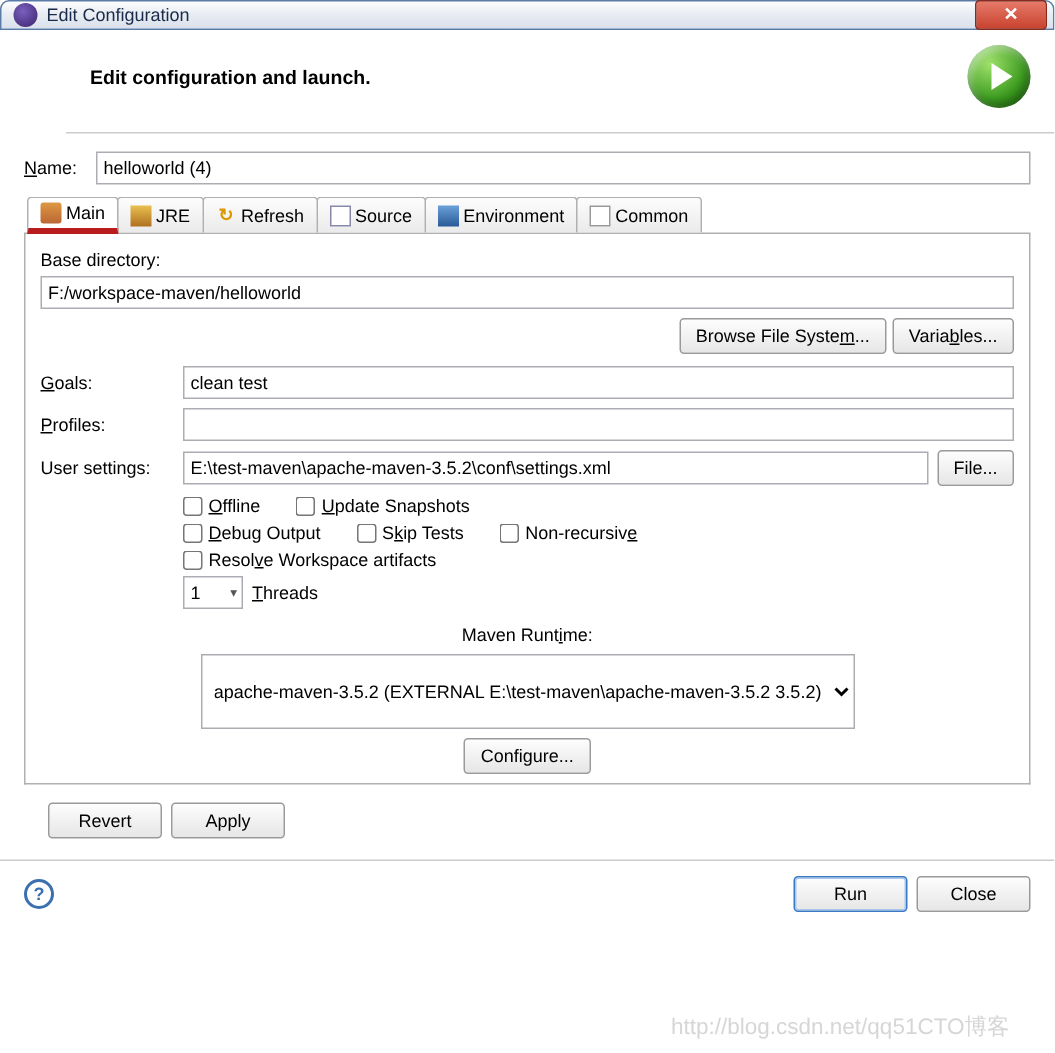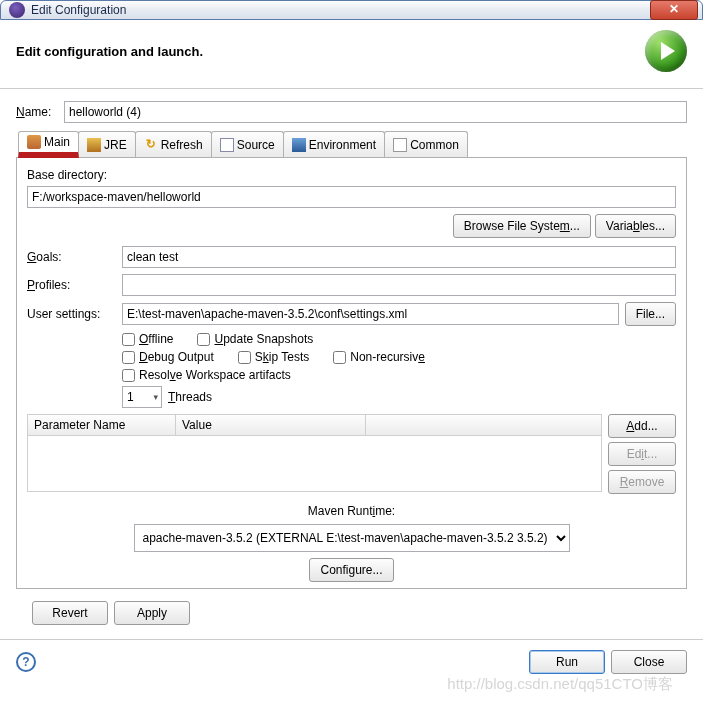--- a/index.html
+++ b/index.html
@@ -1,33 +1,33 @@
 <!DOCTYPE html>
 <html><head>
 <meta charset="utf-8">
 <style>
 * { box-sizing: border-box; font-family: "Segoe UI", Tahoma, sans-serif; font-size: 12px; }
 body { margin: 0; background: #fff; width: 703px; height: 702px; overflow: hidden; }
 .titlebar { height: 20px; background: linear-gradient(#fdfdfe,#e9edf3 45%,#dae1ec); border: 1px solid #5a7ba8; border-radius: 6px 6px 0 0; display: flex; align-items: center; padding: 0 4px 0 8px; }
 .eclipse-icon { width: 16px; height: 16px; border-radius: 50%; background: radial-gradient(circle at 40% 35%, #7a5fbf, #3b2268); margin-right: 6px; }
 .title { color: #1a2a4a; flex: 1; }
 .close-btn { width: 48px; height: 20px; background: linear-gradient(#e67a6a,#c8432e); border: 1px solid #8a2a1a; border-radius: 3px; color: #fff; text-align: center; line-height: 16px; font-weight: bold; }
-.header { padding: 10px 16px 16px; border-bottom: 1px solid #ccc; display: flex; align-items: center; }
+.header { padding: 10px 16px 16px; border-bottom: 1px solid #ccc; display: flex; align-items: center; margin-left: 44px; }
 .header-title { font-weight: bold; font-size: 13px; flex: 1; }
 .run-icon { width: 42px; height: 42px; border-radius: 50%; background: radial-gradient(circle at 35% 30%, #9fe06a, #3a9a1e 60%, #1f6b0e); display: flex; align-items: center; justify-content: center; box-shadow: inset -2px -3px 6px rgba(0,0,0,.3), inset 2px 3px 6px rgba(255,255,255,.5); }
 .run-icon::after { content: ""; border-left: 14px solid #fff; border-top: 9px solid transparent; border-bottom: 9px solid transparent; margin-left: 4px; }
 .content { padding: 12px 16px 8px; }
 .row { display: flex; align-items: center; margin-bottom: 6px; }
 .lbl { width: 95px; }
 .lbl u { text-decoration: underline; }
 input[type=text] { border: 1px solid #abadb3; padding: 3px 4px; height: 22px; }
 .name-input { flex: 1; }
 .tabs { display: flex; border-bottom: 1px solid #b0b0b0; margin-top: 8px; padding-left: 2px; }
 .tab { border: 1px solid #b0b0b0; border-bottom: none; background: linear-gradient(#fdfdfd,#eaeaea); padding: 3px 8px; margin-right: -1px; border-radius: 3px 3px 0 0; display: flex; align-items: center; gap: 3px; cursor: pointer; position: relative; }
-.tab.active { background: #fff; border-bottom: 6px solid #b91c1c; margin-bottom: -1px; z-index: 2; }
+.tab.active { background: #fff; border-bottom: 4px solid #b91c1c; margin-bottom: -1px; z-index: 2; }
 .tab-icon { width: 14px; height: 14px; display: inline-block; }
 .panel { border: 1px solid #b0b0b0; border-top: none; padding: 8px 10px 6px; }
 .group-lbl { margin: 2px 0 4px; }
 .dir-input { width: 100%; margin-bottom: 6px; }
 .btn-row { display: flex; justify-content: flex-end; gap: 4px; margin-bottom: 8px; }
 button { background: linear-gradient(#fdfdfd,#e6e6e6); border: 1px solid #9a9a9a; border-radius: 3px; padding: 3px 10px; height: 24px; cursor: pointer; }
 button:disabled { color: #999; }
 button.primary { border: 1px solid #3a79c4; box-shadow: 0 0 0 1px #a6c8ee inset; }
 .flex-input { flex: 1; }
 .check-row { display: flex; gap: 24px; margin: 4px 0 4px 95px; }
@@ -36,21 +36,21 @@
 .spin-row { margin-left: 95px; display: flex; align-items: center; gap: 6px; margin-bottom: 6px; }
 .spinner { width: 40px; height: 22px; border: 1px solid #abadb3; display: flex; align-items: center; padding-left: 4px; position: relative; }
 .spinner::after { content: "▾"; position: absolute; right: 3px; font-size: 9px; color: #555; }
 .table-wrap { display: flex; gap: 6px; margin-top: 4px; }
 .table { flex: 1; border: 1px solid #cfcfcf; height: 78px; }
 .thead { display: flex; background: linear-gradient(#fdfdfd,#ececec); border-bottom: 1px solid #cfcfcf; }
 .th { padding: 3px 6px; border-right: 1px solid #cfcfcf; }
 .th1 { width: 148px; } .th2 { width: 190px; } .th3 { flex: 1; border-right: none; }
 .tbtns { display: flex; flex-direction: column; gap: 4px; width: 68px; }
 .runtime-row { display: flex; align-items: center; gap: 6px; margin-top: 10px; flex-direction: column; }
-select { flex: 1; height: 32px; border: 1px solid #abadb3; background: #fff; padding: 5px 4px; }
+select { flex: 1; height: 32px; border: 1px solid #abadb3; background: #fff; padding: 16px 4px; }
 .footer-btns { display: flex; justify-content: flex-start; gap: 6px; padding: 12px 16px 6px; }
 .bottom-bar { border-top: 1px solid #ccc; display: flex; align-items: center; padding: 10px 16px; }
 .help-icon { width: 20px; height: 20px; border: 2px solid #3a6fb0; border-radius: 50%; color: #3a6fb0; text-align: center; line-height: 16px; font-weight: bold; }
 .watermark { position: absolute; bottom: 8px; right: 30px; color: #d6d6d6; font-size: 15px; font-family: Arial; pointer-events: none; }
 .wbtn { width: 76px; }
 .m2-icon { background: linear-gradient(#d94,#b63); border-radius: 2px; }
 .jre-icon { background: linear-gradient(#e8c050,#b07020); }
 .ref-icon { color: #d90; font-weight: bold; text-align: center; line-height: 12px; }
 .src-icon { background: #fff; border: 1px solid #88a; }
 .env-icon { background: linear-gradient(#6aa0d8,#2a5a98); }
@@ -155,34 +155,20 @@
           <span>Resol<u>v</u>e Workspace artifacts</span>
         </label>
     </div>
     <div class="spin-row">
       <div class="spinner">
           <span>1</span>
         </div>
       <span><u>T</u>hreads</span>
     </div>
 
-    <div class="table-wrap">
-      <div class="table">
-        <div class="thead">
-          <div class="th th1">Parameter Name</div>
-          <div class="th th2">Value</div>
-          <div class="th th3"></div>
-        </div>
-      </div>
-      <div class="tbtns">
-        <button><u>A</u>dd...</button>
-        <button disabled="">Ed<u>i</u>t...</button>
-        <button disabled=""><u>R</u>emove</button>
-      </div>
-    </div>
 
     <div class="runtime-row">
       <span>Maven Runt<u>i</u>me:</span>
       <select>
         <option>apache-maven-3.5.2 (EXTERNAL E:\test-maven\apache-maven-3.5.2 3.5.2)</option>
       </select>
       <button>Configure...</button>
     </div>
   </div>
 

